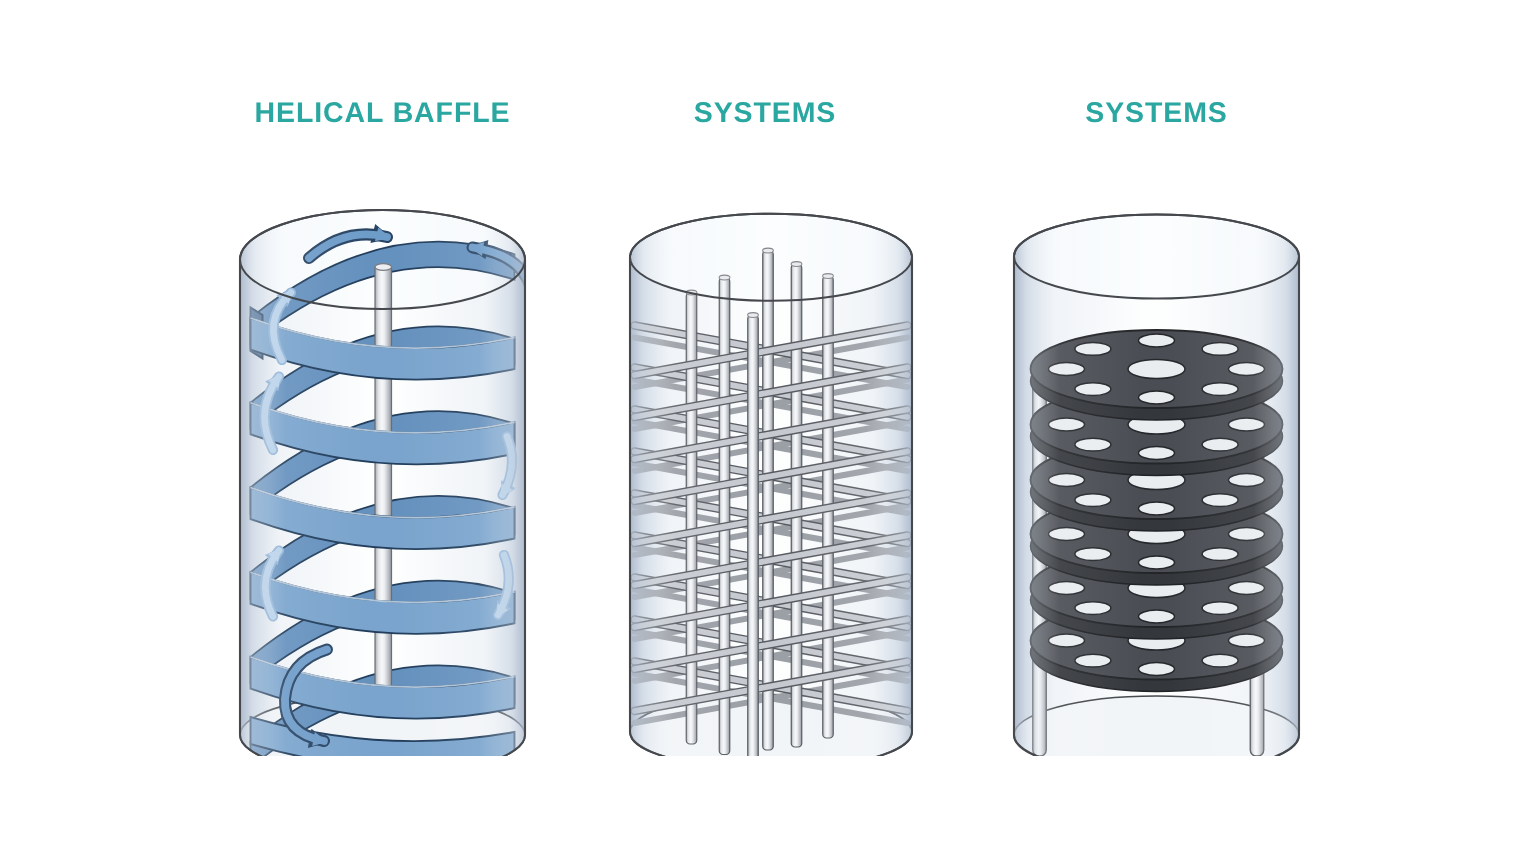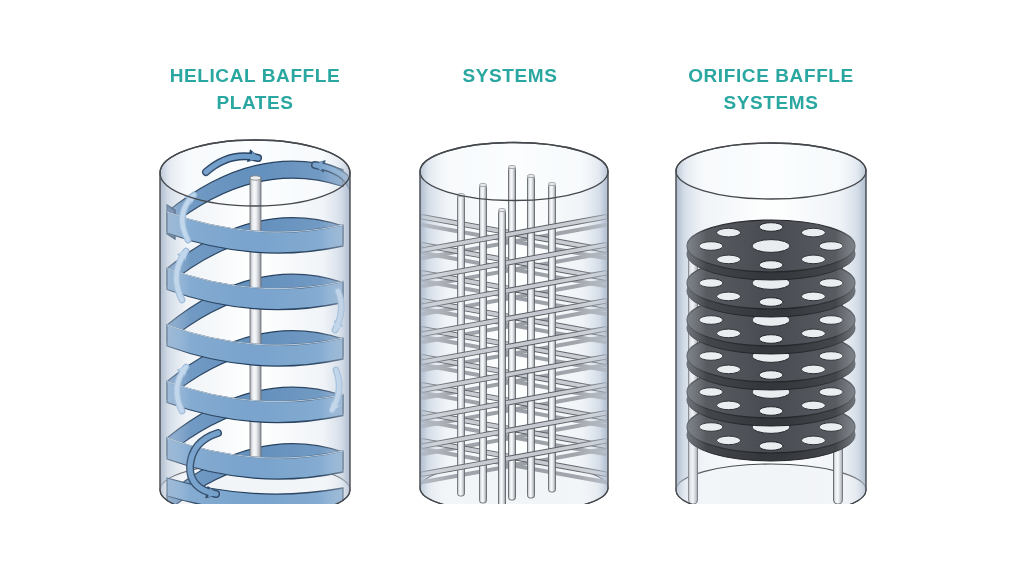--- a/index.html
+++ b/index.html
@@ -17,21 +17,20 @@
   .illus{position:absolute;left:0;top:138px;width:250px;height:400px;}
 </style>
 </head>
 <body>
 
 <div class="canvas">
 
   <section class="panel" style="left:130px">
     <h2 class="panel-title">
       <span class="t-line">HELICAL BAFFLE</span>
-      <span class="t-line">PLATES</span>
     </h2>
     <svg class="illus" viewBox="0 0 250 400">
       <defs>
         <linearGradient id="hGlass" x1="0" y1="0" x2="1" y2="0">
           <stop offset="0" stop-color="#B6C2D3"></stop>
             <stop offset=".04" stop-color="#D8E0EA"></stop>
           <stop offset=".14" stop-color="#EFF3F7"></stop>
             <stop offset=".45" stop-color="#FDFEFE"></stop>
           <stop offset=".55" stop-color="#FDFEFE"></stop>
             <stop offset=".86" stop-color="#EFF3F7"></stop>
@@ -283,21 +282,20 @@
       </g>
 
       <path d="M35,33.5 L35,350 A94 25 0 0 0 223,350 L223,33.5 A94 29 0 0 0 35,33.5 Z" fill="url(#rOver)"></path>
       <path d="M35,33.5 L35,350 A94 25 0 0 0 223,350 L223,33.5 A94 29 0 0 0 35,33.5 Z" fill="none" stroke="#45484D" stroke-width="1.4"></path>
       <ellipse cx="129" cy="33.5" rx="94" ry="29" fill="none" stroke="#45484D" stroke-width="1.3"></ellipse>
     </svg>
   </section>
 
   <section class="panel" style="left:646px">
     <h2 class="panel-title">
-      <span class="t-line">ORIFICE BAFFLE</span>
       <span class="t-line">SYSTEMS</span>
     </h2>
     <svg class="illus" viewBox="0 0 250 400">
       <defs>
         <linearGradient id="oGlass" x1="0" y1="0" x2="1" y2="0">
           <stop offset="0" stop-color="#B6C2D3"></stop>
             <stop offset=".04" stop-color="#D8E0EA"></stop>
           <stop offset=".14" stop-color="#EFF3F7"></stop>
             <stop offset=".45" stop-color="#FDFEFE"></stop>
           <stop offset=".55" stop-color="#FDFEFE"></stop>

